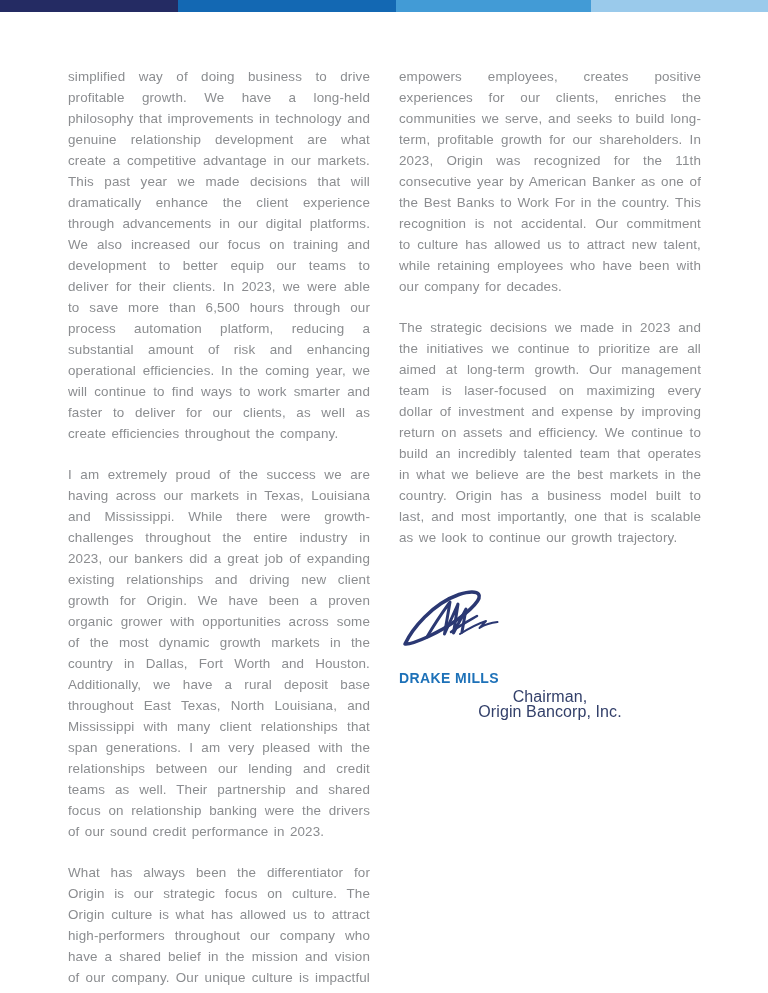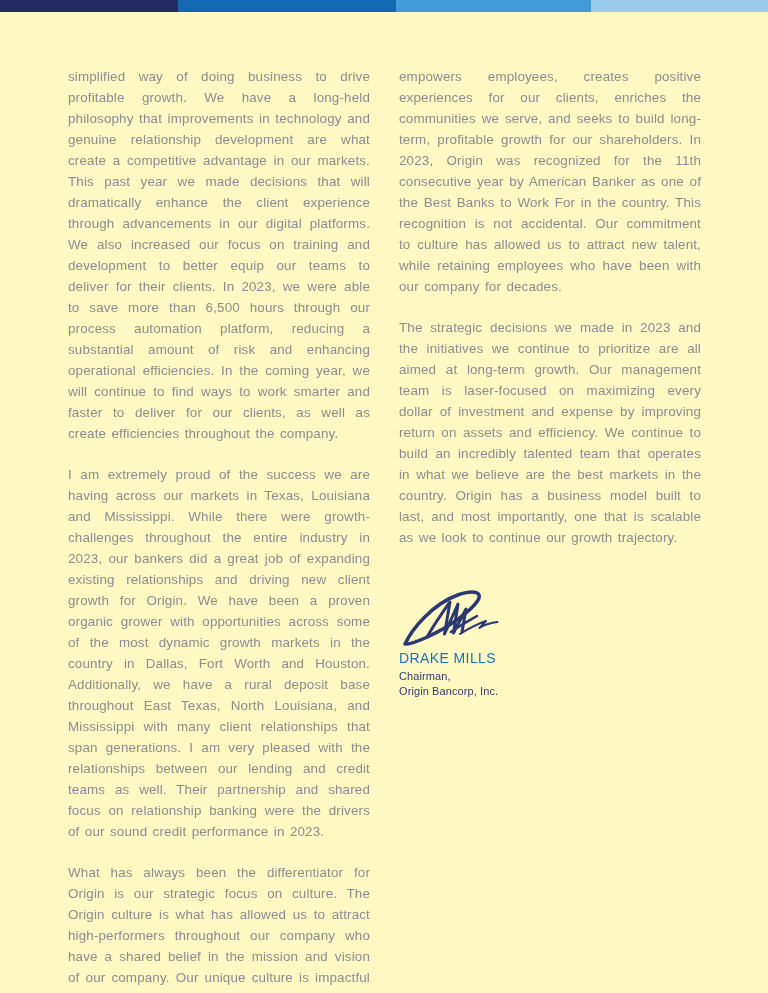--- a/index.html
+++ b/index.html
@@ -1,21 +1,21 @@
 <!DOCTYPE html>
 <html><head>
 <meta charset="utf-8">
 <style>
   html, body { margin: 0; padding: 0; background: #e8e8e8; }
   .page {
     position: relative;
     width: 768px;
     height: 993px;
     margin: 0 auto;
-    background: #fef9c3;
+    background: #ffffff;
     overflow: hidden;
     font-family: "Liberation Sans", sans-serif;
   }
   .topbar {
     position: absolute;
     top: 0; left: 0;
     width: 768px; height: 12px;
     display: flex;
   }
   .topbar .seg1 { width: 23.2%; height: 100%; }
@@ -37,29 +37,30 @@
     text-align: justify;
     font-size: 13.4px;
     line-height: 21px;
     letter-spacing: 0.15px;
     word-spacing: 1.5px;
   }
 
   .sig-block { margin-top: 40px; }
   .sig-drawing { display: block; margin-left: 2px; }
   .sig-name {
-    margin: 0 0 3px 0;
+    margin: 20px 0 3px 0;
     font-size: 14px;
-    font-weight: normal;
+    font-weight: bold;
     letter-spacing: 0.4px;
   }
   .sig-title {
-    font-size: 11px;
+    font-size: 16px;
     line-height: 15.3px;
     letter-spacing: 0.1px;
+    text-align: center;
   }
 </style>
 </head>
 <body>
 
 <div class="page">
 
   <div class="topbar">
     <div class="seg1" style="background-color: rgb(36, 43, 99);"></div>
     <div class="seg2" style="background-color: rgb(19, 104, 179);"></div>

